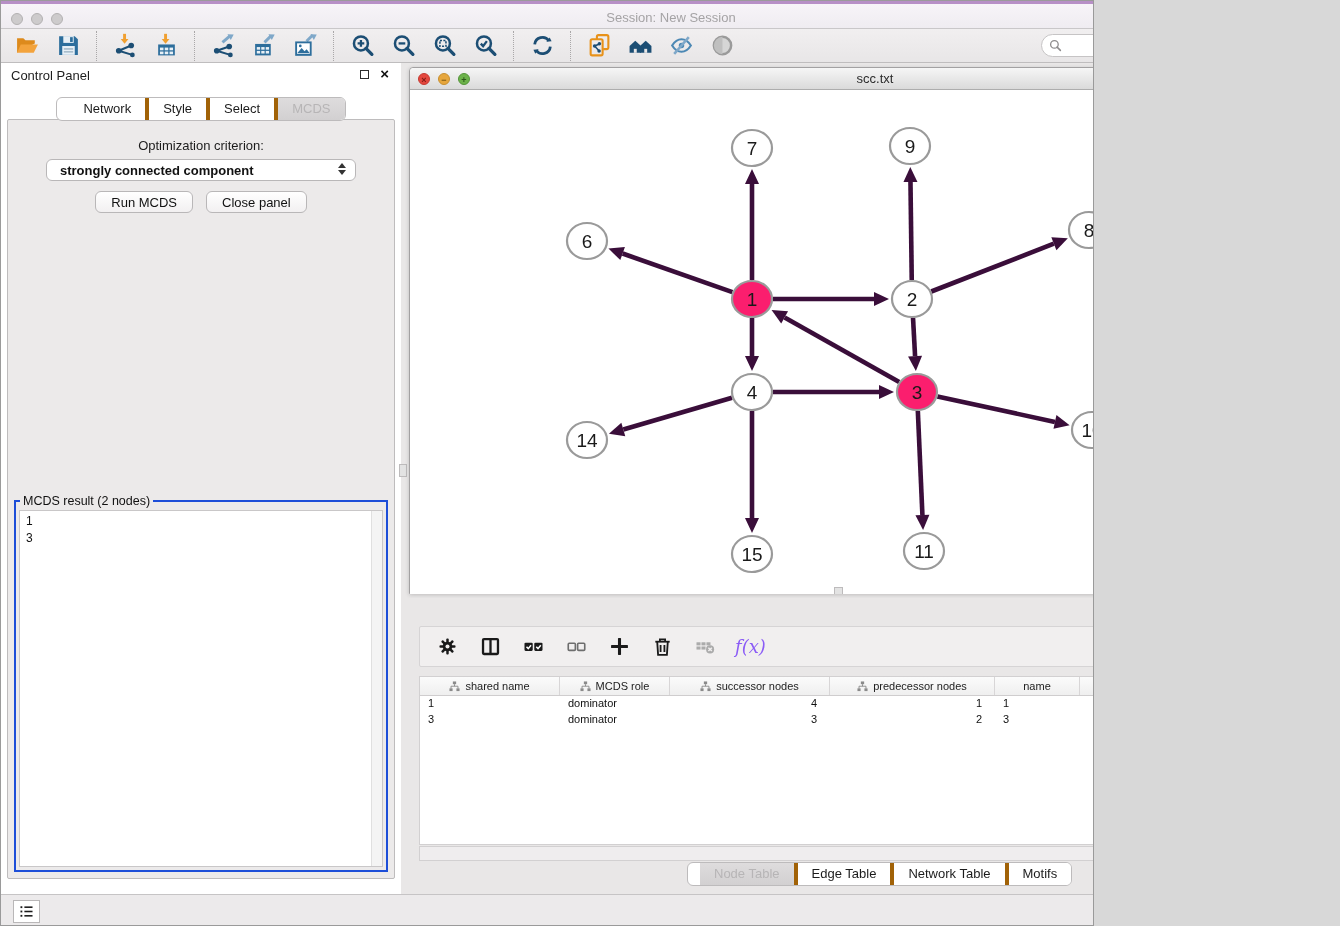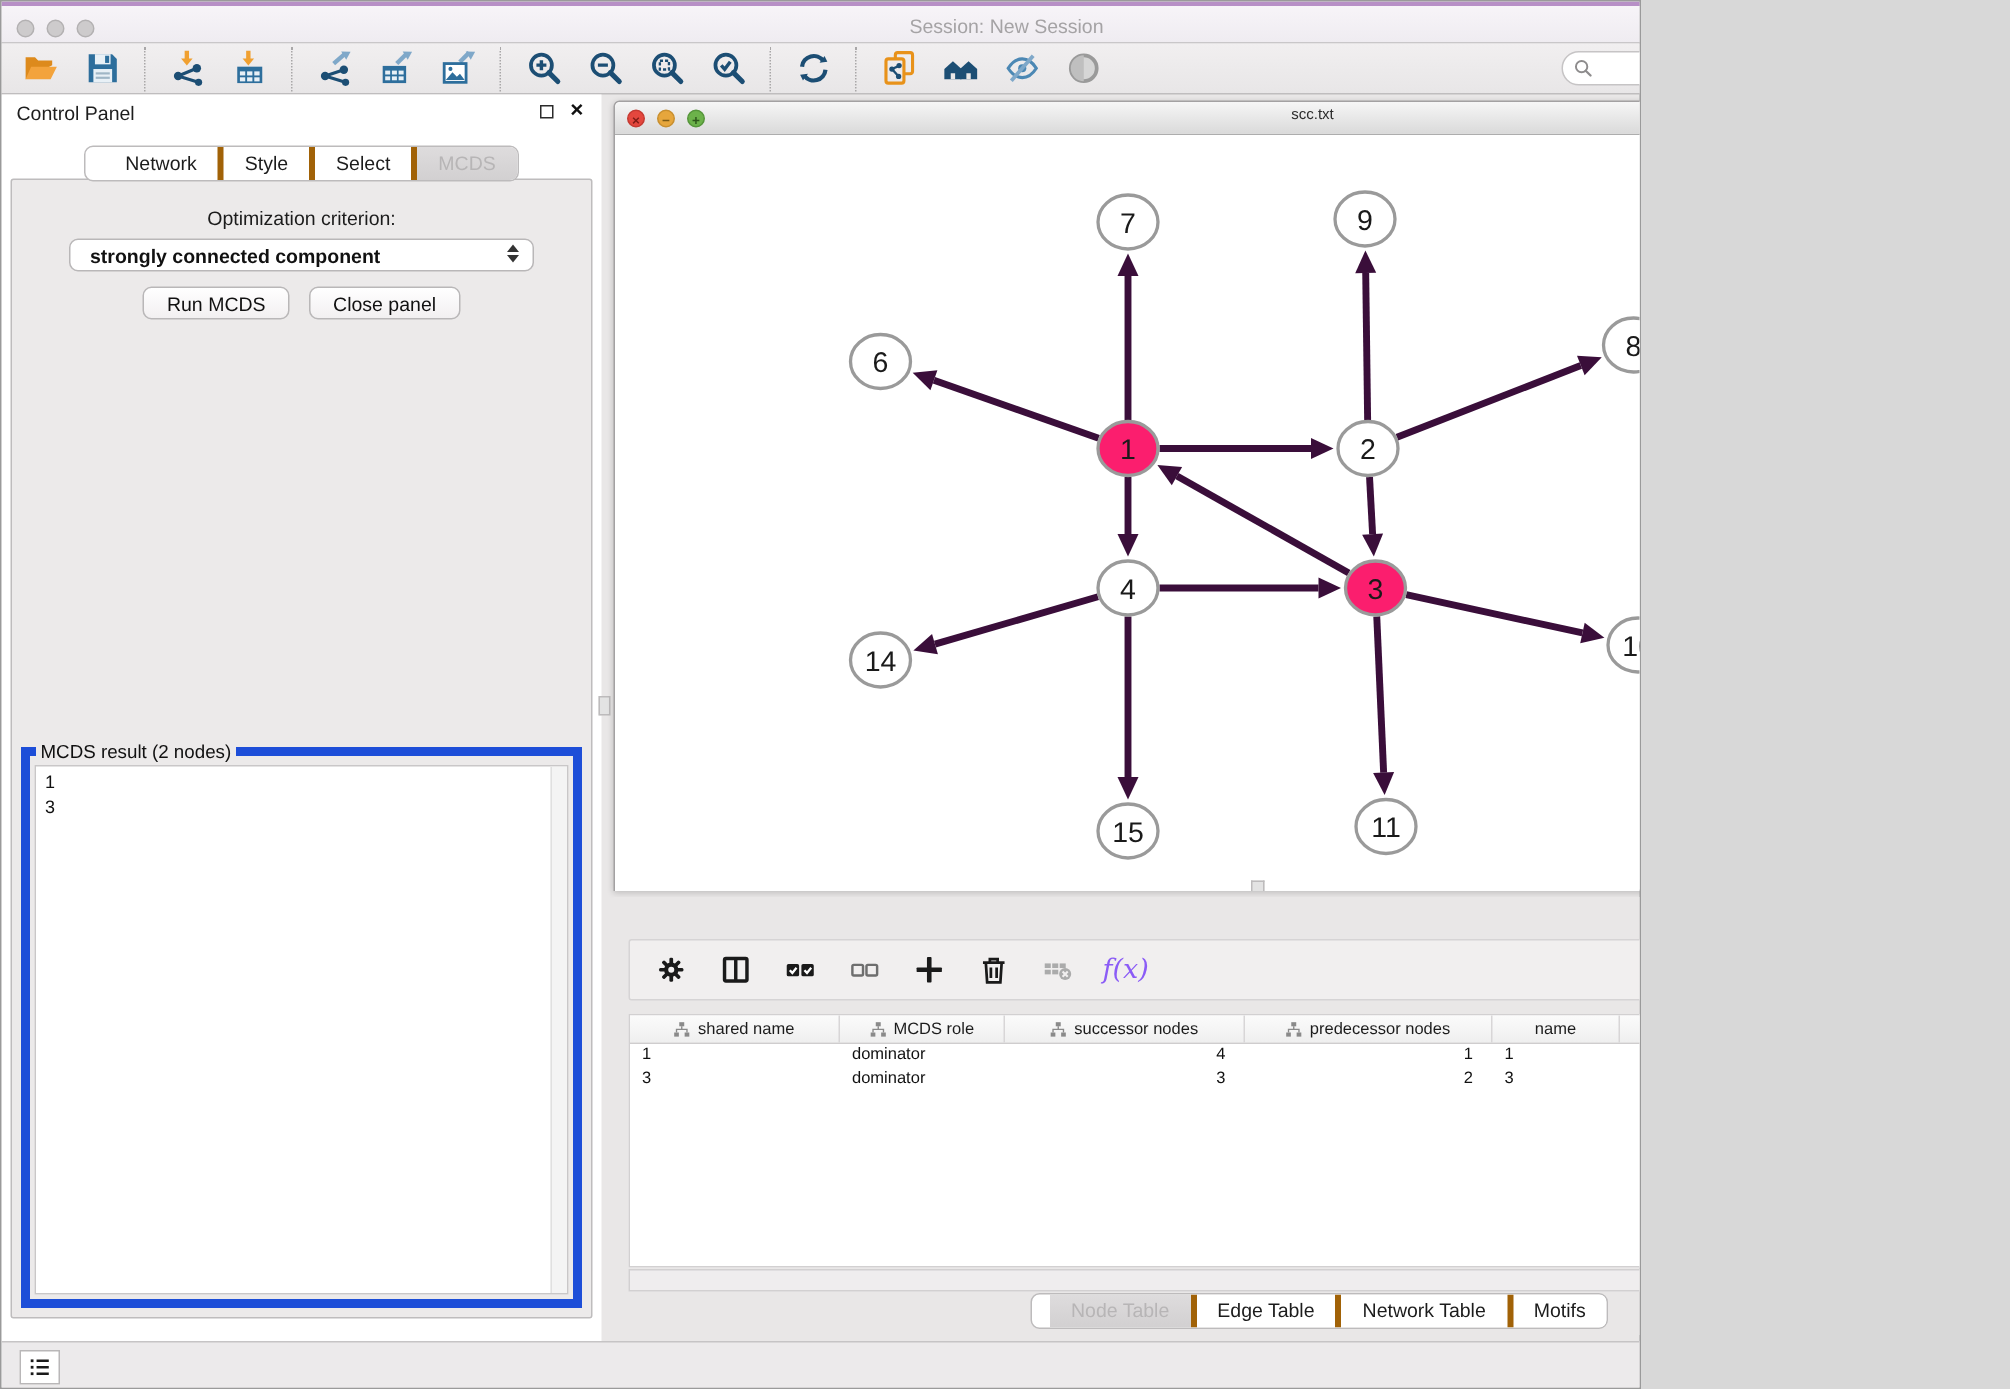--- a/index.html
+++ b/index.html
@@ -60,36 +60,36 @@
     border-right:4px solid transparent; }
   .dd-up { border-bottom:5px solid #333; }
   .dd-down { border-top:5px solid #333; }
 
   .cp-buttons { position:absolute; left:0; right:0; top:71px; display:flex; justify-content:center; gap:13px; }
   .mac-btn { height:22px; padding:0 15px; background:linear-gradient(#FFFFFF,#F2F0F1);
     border:1px solid #B9B7B8; border-radius:6px; font-size:13px; color:#111;
     font-family:"Liberation Sans",sans-serif; cursor:default; }
 
   .result-box { position:absolute; left:6px; top:374px; width:374px; height:378px;
-    border:6px solid #1d4ed8; padding:0; background:#ECEAEA; }
+    border:2px solid #1d4ed8; padding:0; background:#ECEAEA; }
   .result-box legend { font-size:12.5px; color:#111; margin-left:4px; padding:0 3px; }
   .result-inner { position:absolute; left:3px; right:3px; top:2px; bottom:3px; background:#fff;
     border:1px solid #C9C7C8; overflow:hidden; }
   .result-lines { padding:2px 6px; font-size:12px; color:#111; line-height:17px; }
   .result-scroll { position:absolute; right:0; top:0; bottom:0; width:11px; background:#F4F4F4;
     border-left:1px solid #E0E0E0; }
 
   
   .net-window { position:absolute; left:408px; top:66px; width:932px; height:527px;
     border:1px solid #A3A1A2; border-radius:4px 4px 0 0; background:#fff;
     box-shadow:0 1px 4px rgba(0,0,0,0.18); }
   .net-titlebar { position:relative; height:22px; background:linear-gradient(#F6F6F6,#DADADA);
     border-bottom:1px solid #ADADAD; border-radius:4px 4px 0 0; }
   .net-titlebar .nt-title { position:absolute; left:0; right:0; top:3px; text-align:center;
-    font-size:10px; color:#2c2c2c; }
+    font-size:13px; color:#2c2c2c; }
   .traffic { position:absolute; top:5px; width:12px; height:12px; border-radius:50%;
     font-size:9px; font-weight:bold; text-align:center; line-height:12px; }
   .traffic.red { left:8px; background:#E4473E; border:1px solid #C53A32; color:#7e1b16; }
   .traffic.yellow { left:28px; background:#E6A63C; border:1px solid #C88F2F; color:#7c5a14; }
   .traffic.green { left:48px; background:#6CB24A; border:1px solid #55953A; color:#2d571b; }
   .net-canvas { position:relative; width:930px; height:504px; background:#fff; overflow:hidden; }
   .grip { position:absolute; background:#E3E3E3; border:1px solid #BDBBBC; }
 
   
   .table-panel { position:absolute; left:408px; top:597px; width:932px; height:292px; background:#E9E7E7; }

